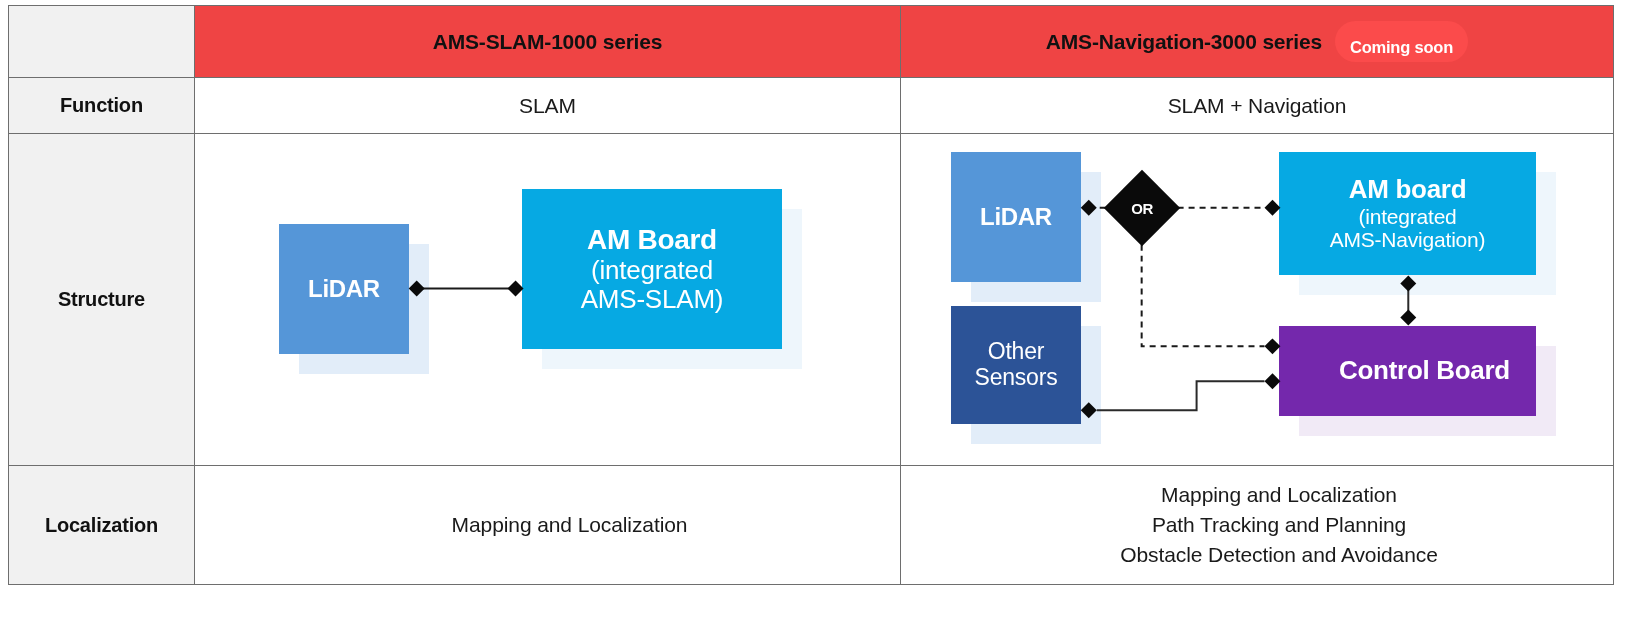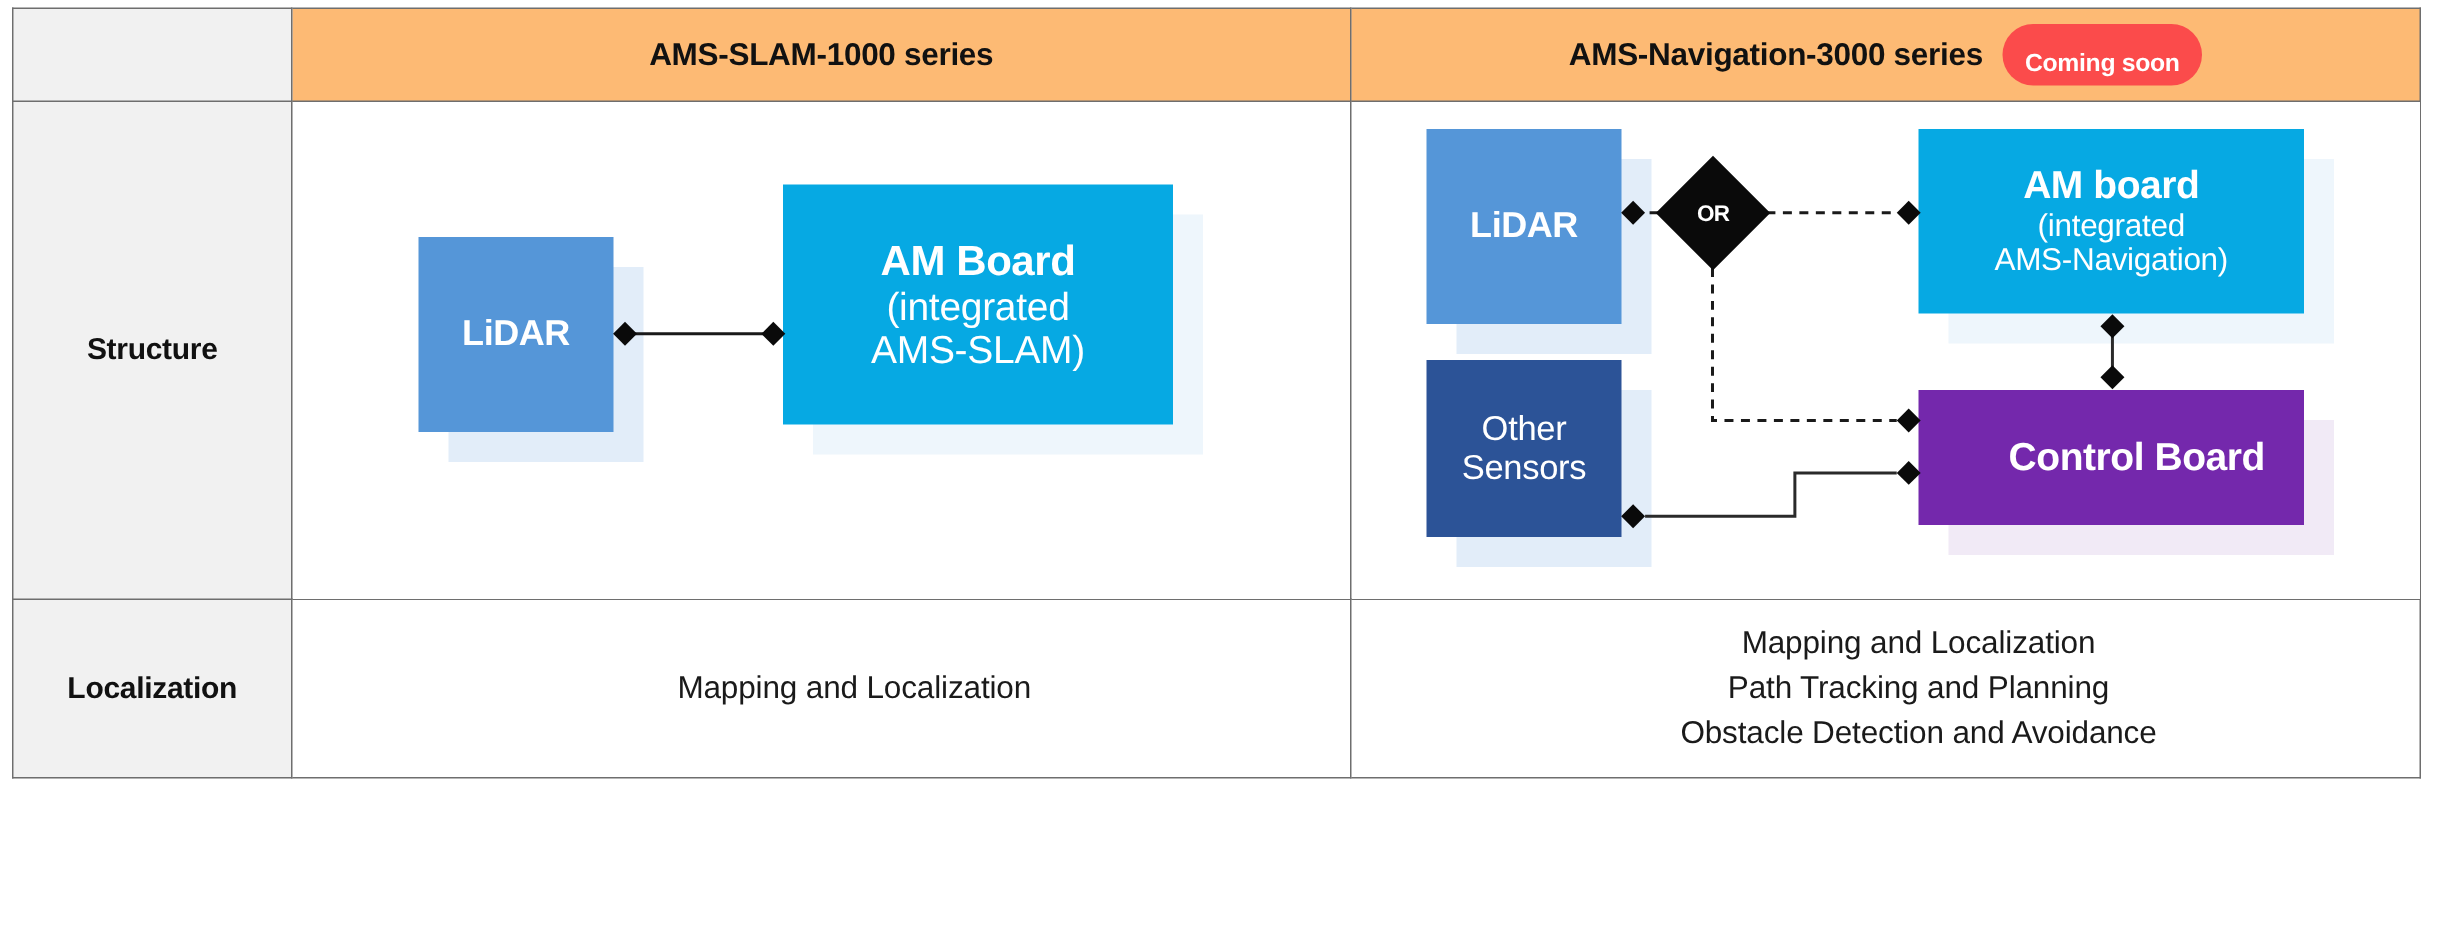--- a/index.html
+++ b/index.html
@@ -35,22 +35,22 @@
     text-align: center;
   }
 
   
   col.c-label { width: 186px; }
   col.c-slam  { width: 706px; }
   col.c-nav   { width: 713px; }
 
   
   .hdr-cell {
-    background: #fdba74;
-    height: 62px;
+    background: #ef4444;
+    height: 72px;
     font-weight: bold;
     font-size: 21px;
     color: #111111;
     letter-spacing: -0.2px;
   }
   .hdr-blank { background: #f1f1f1; }
 
   .hdr-inner {
     display: flex;
     align-items: center;
@@ -251,20 +251,25 @@
         <th class="hdr-cell">
           <div class="hdr-inner">
             <span>AMS-Navigation-3000 series</span>
             <span class="badge-coming-soon">Coming soon</span>
           </div>
         </th>
       </tr>
     </thead>
     <tbody>
 
+      <tr>
+        <td class="row-label">Function</td>
+        <td class="val-cell fn">SLAM</td>
+        <td class="val-cell fn">SLAM + Navigation</td>
+      </tr>
 
       <tr>
         <td class="row-label">Structure</td>
 
         <td class="struct-cell">
           <div class="diagram">
 
             <div class="node-shadow lidar-l-sh"></div>
             <div class="node lidar-l">
               <span class="n-title">LiDAR</span>

